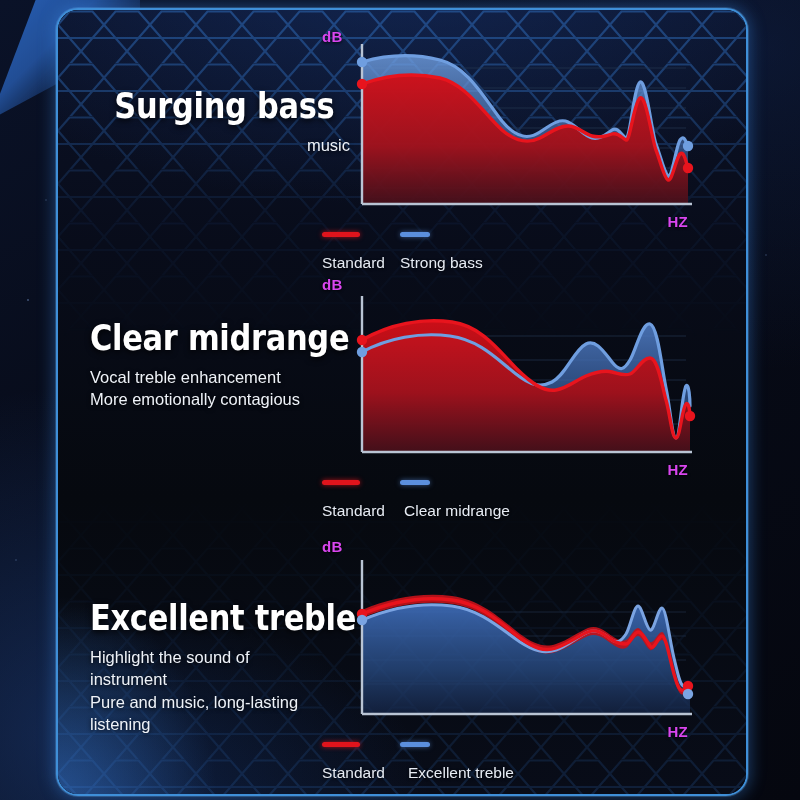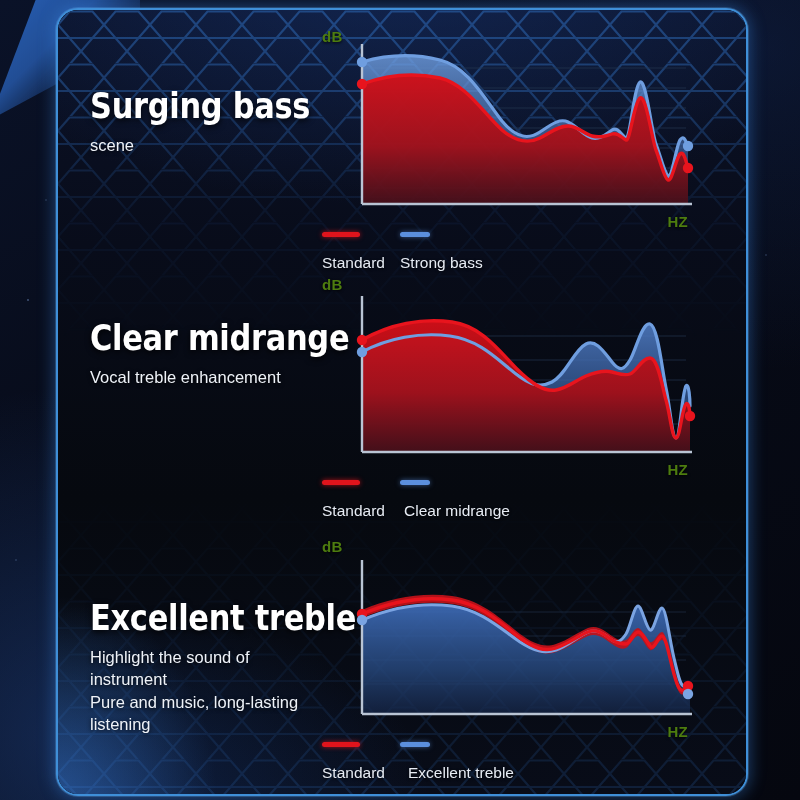--- a/index.html
+++ b/index.html
@@ -77,21 +77,21 @@
     pointer-events:none;
   }
 
   
   .section{position:absolute;left:0;width:688px;height:250px;}
   #sec0{top:16px;}
   #sec1{top:264px;}
   #sec2{top:520px;height:260px;}
 
   .text-col{position:absolute;left:32px;width:260px;}
-  #sec0 .text-col{top:62px;}
+  #sec0 .text-col{top:62px;text-align:right;}
   #sec1 .text-col{top:46px;}
   #sec2 .text-col{top:70px;}
 
   .headline{
     color:#ffffff;
     font-family:"Liberation Sans Narrow","DejaVu Sans Condensed","Liberation Sans",sans-serif;
     font-weight:700;
     font-size:36px;
     line-height:1.02;
     letter-spacing:-.3px;
@@ -110,21 +110,21 @@
   }
   .sub div{white-space:nowrap;}
 
   
   .chart-wrap{position:absolute;}
   #sec0 .chart-wrap{left:258px;top:0px;}
   #sec1 .chart-wrap{left:258px;top:0px;}
   #sec2 .chart-wrap{left:258px;top:6px;}
 
   .axis-label{
-    position:absolute;color:#4d7c0f;font-size:15px;font-weight:700;
+    position:absolute;color:#d946ef;font-size:15px;font-weight:700;
     text-shadow:0 1px 3px rgba(0,0,0,.9);letter-spacing:.3px;
   }
   .lbl-db{left:6px;top:2px;}
   .lbl-hz{right:8px;bottom:0px;font-weight:600;}
 
   .legend{position:absolute;left:6px;bottom:-46px;width:370px;}
   .legend-row-sw{position:relative;height:10px;}
   .sw{position:absolute;height:5px;border-radius:3px;top:2px;}
   .sw.red{background:#e0141c;box-shadow:0 0 5px rgba(224,20,28,.75);}
   .sw.blue{background:#5b8fdd;box-shadow:0 0 5px rgba(91,143,221,.6);}
@@ -166,21 +166,21 @@
     </svg>
     <svg class="hex-layer2" viewBox="0 0 688 300" preserveAspectRatio="none">
       <rect x="0" y="0" width="688" height="300" fill="url(#hexpat)"></rect>
     </svg>
     <div class="panel-glow-bl"></div>
 
     <div class="section" id="sec0">
       <div class="text-col">
         <p class="headline">Surging bass</p>
         <div class="sub">
-          <div>scene</div>
+          <div>music</div>
         </div>
       </div>
 
       <div class="chart-wrap">
         <svg width="380" height="200" viewBox="0 0 380 200">
           <defs>
             <linearGradient id="redfill0" x1="0" y1="0" x2="0" y2="1">
               <stop offset="0" stop-color="#d00f18" stop-opacity=".97"></stop>
               <stop offset="55%" stop-color="#a50d15" stop-opacity=".92"></stop>
               <stop offset="100%" stop-color="#4a0a10" stop-opacity=".85"></stop>
@@ -244,20 +244,21 @@
           </div>
         </div>
       </div>
     </div>
 
     <div class="section" id="sec1">
       <div class="text-col">
         <p class="headline">Clear midrange</p>
         <div class="sub">
           <div>Vocal treble enhancement</div>
+          <div>More emotionally contagious</div>
         </div>
       </div>
 
       <div class="chart-wrap">
         <svg width="380" height="200" viewBox="0 0 380 200">
           <defs>
             <linearGradient id="redfill1" x1="0" y1="0" x2="0" y2="1">
               <stop offset="0" stop-color="#d00f18" stop-opacity=".97"></stop>
               <stop offset="55%" stop-color="#a50d15" stop-opacity=".93"></stop>
               <stop offset="100%" stop-color="#4a0a10" stop-opacity=".86"></stop>

